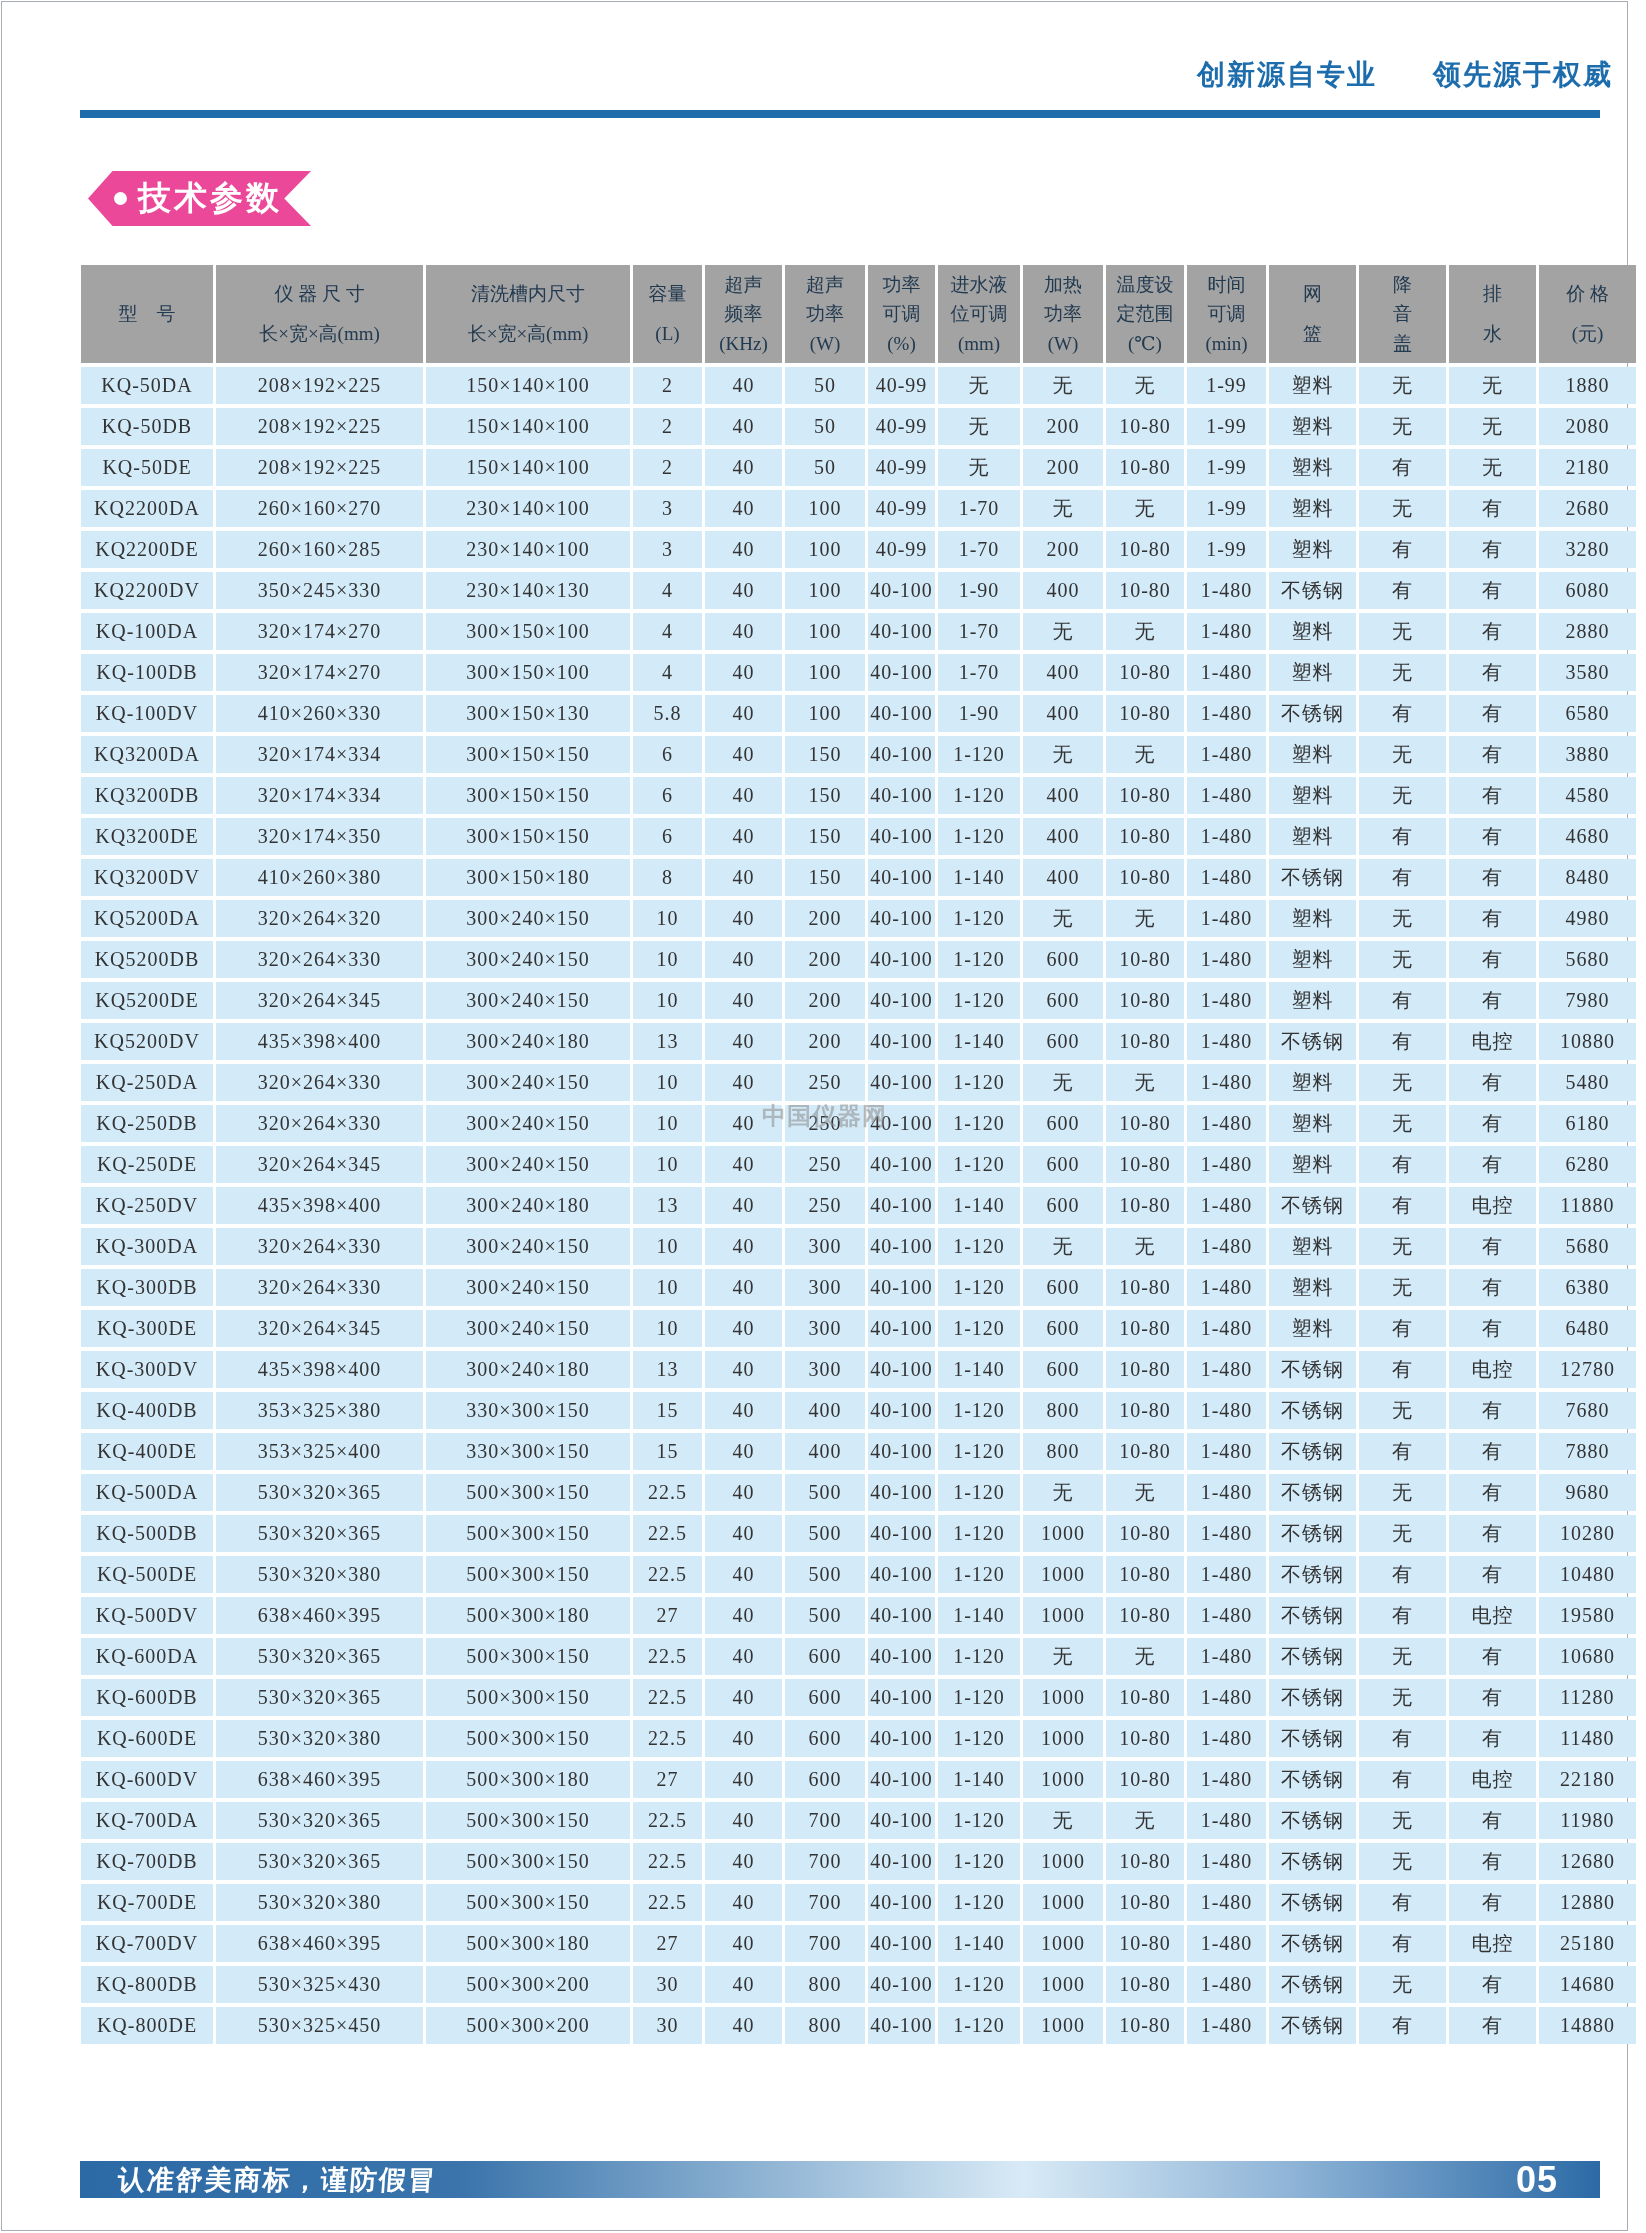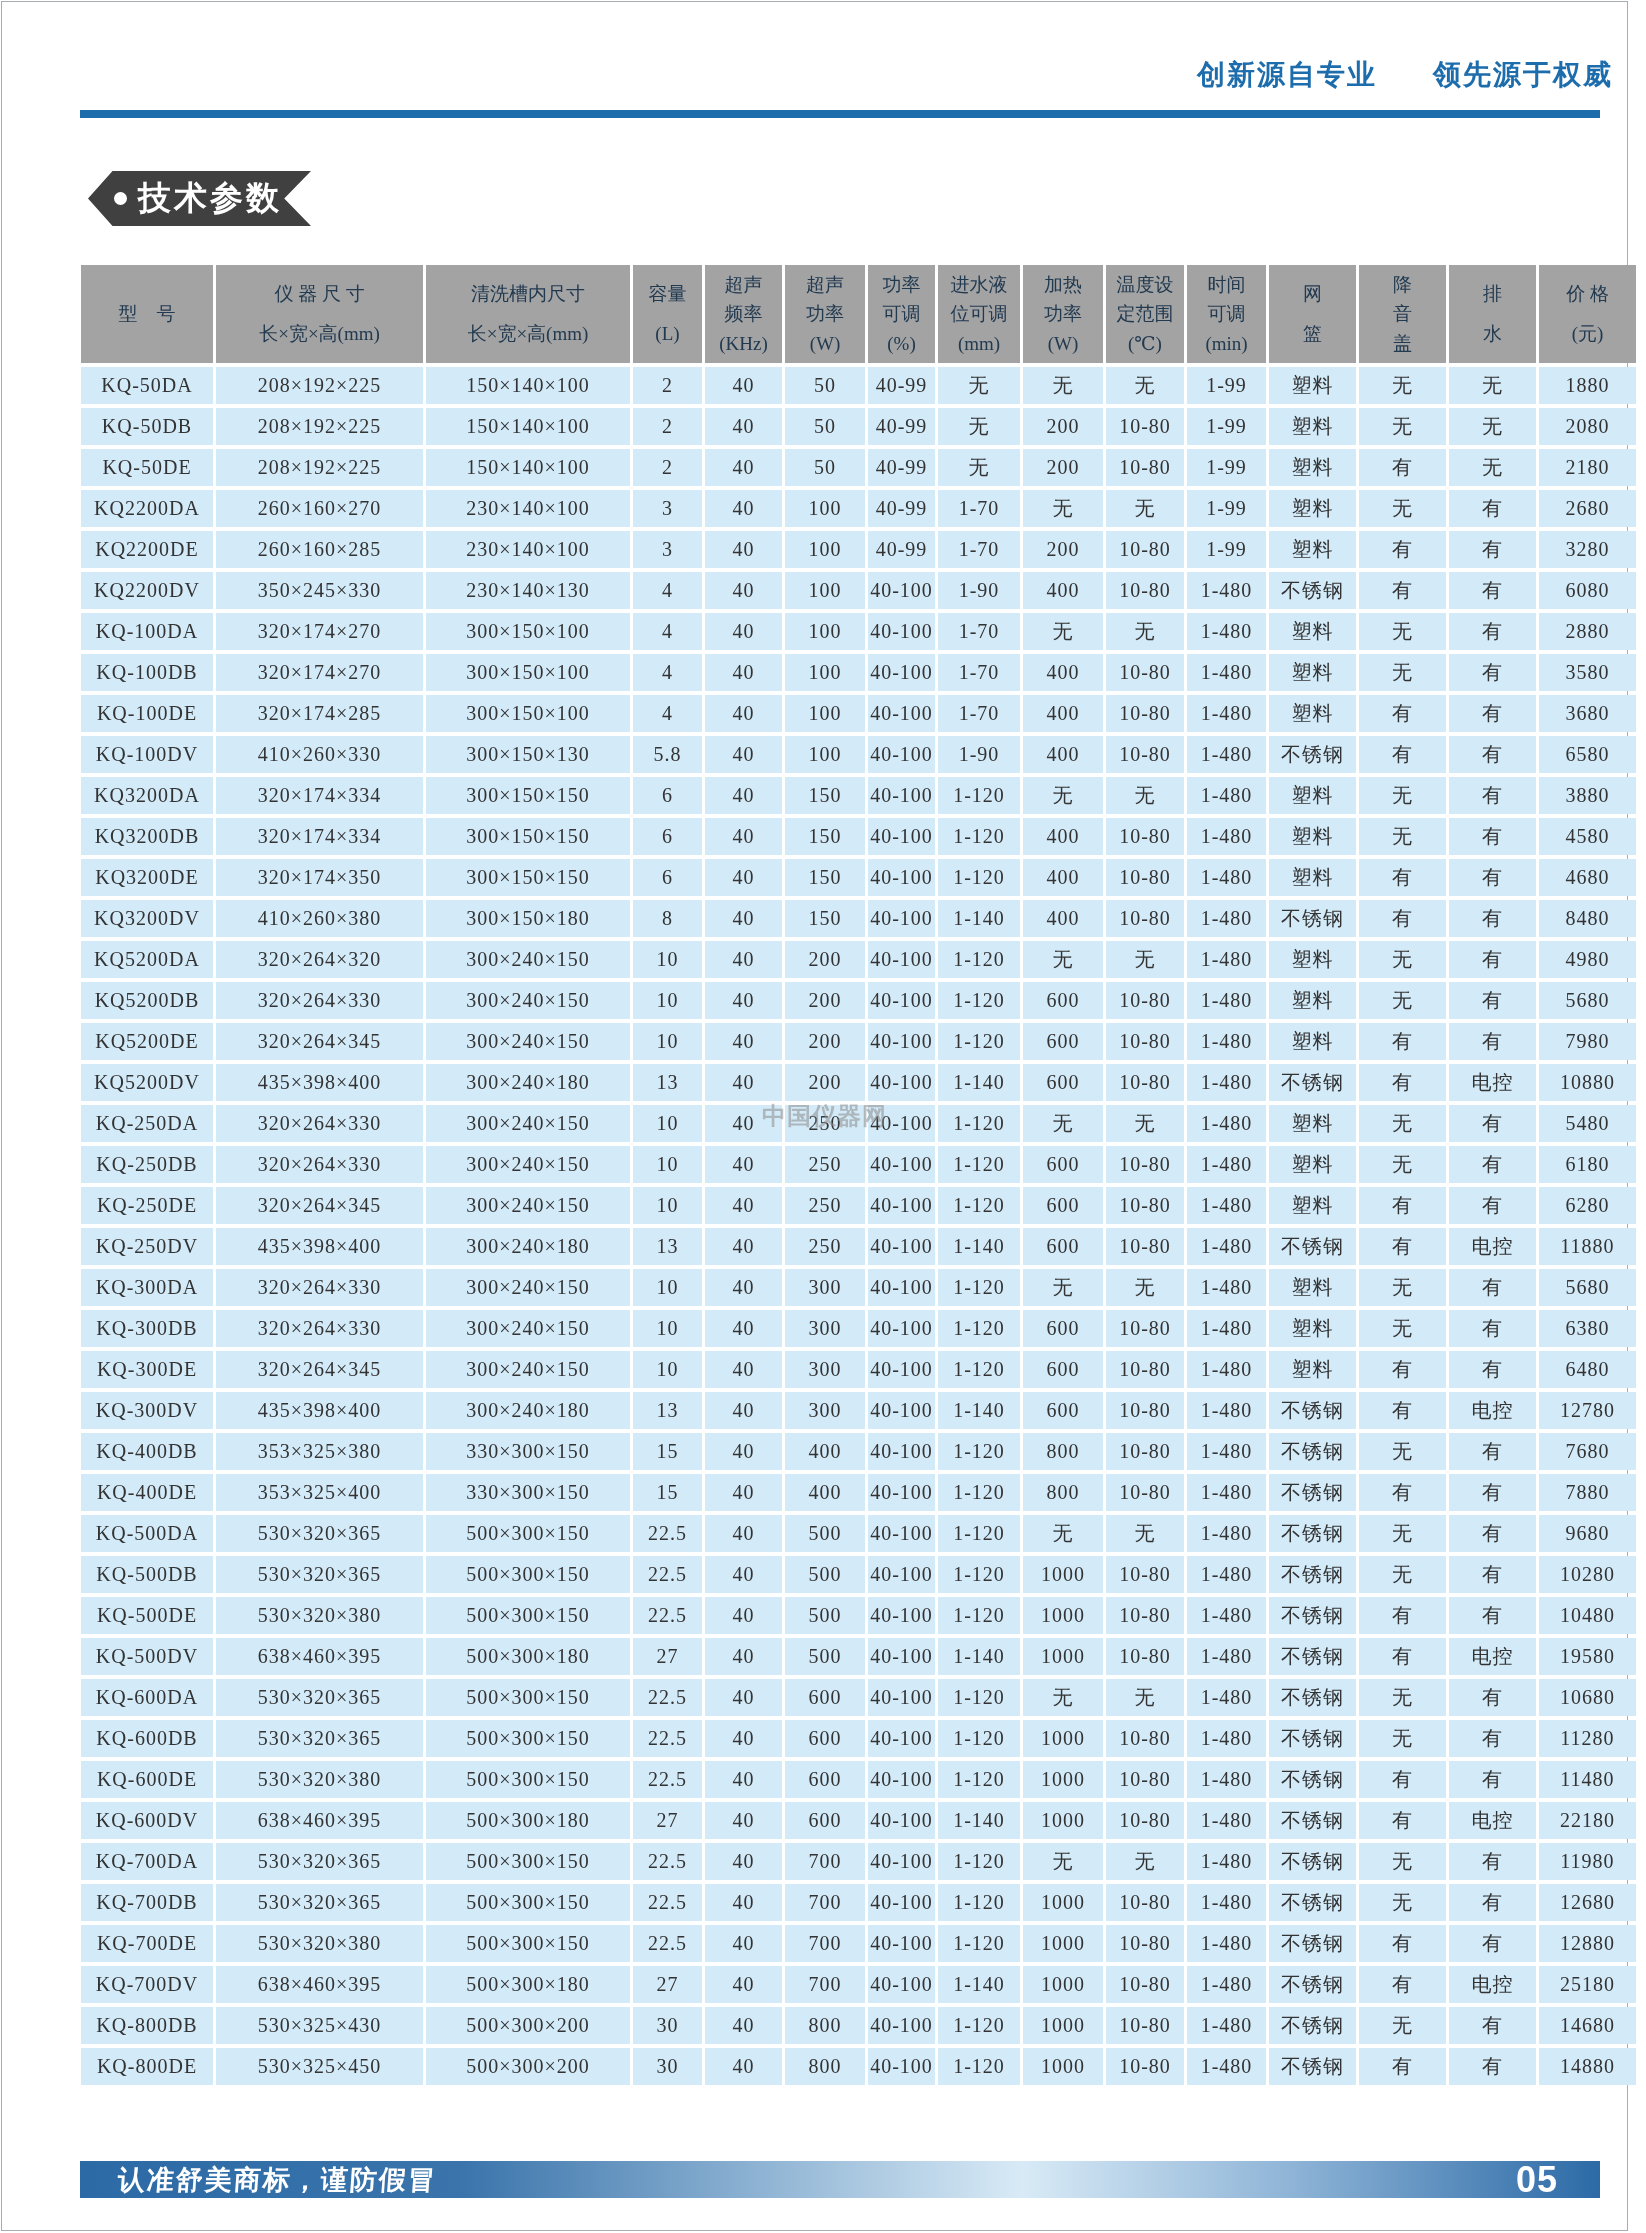--- a/index.html
+++ b/index.html
@@ -8,21 +8,21 @@
   .page-border{position:absolute;left:1px;top:1px;width:1625px;height:2228px;
         border:1px solid #a8adb3;pointer-events:none;}
   
   .slogan{position:absolute;top:56px;right:34px;display:flex;align-items:center;
         font-family:"Liberation Sans","DejaVu Sans",sans-serif;font-weight:bold;
         font-size:28px;letter-spacing:2px;color:#1d6dad;white-space:nowrap;}
   .slogan .gap{display:inline-block;width:56px;}
   .rule{position:absolute;left:80px;top:110px;width:1520px;height:8px;background:#1d6dad;}
   
   .section-tag{position:absolute;left:88px;top:171px;width:223px;height:55px;
-        background:#404040;display:flex;align-items:center;padding-left:26px;box-sizing:border-box;
+        background:#ec4899;display:flex;align-items:center;padding-left:26px;box-sizing:border-box;
         clip-path:polygon(0 50%,11% 0,100% 0,88% 50%,100% 100%,11% 100%);
         color:#ffffff;font-family:"Liberation Sans","DejaVu Sans",sans-serif;
         font-weight:bold;font-size:33px;letter-spacing:3px;}
   .section-tag .bullet{width:13px;height:13px;border-radius:50%;background:#ffffff;
         margin-right:11px;flex:0 0 auto;}
   
   .spec-table{position:absolute;left:78px;top:261px;width:1512px;table-layout:fixed;
         border-collapse:separate;border-spacing:3px 4px;}
   .spec-table th{background:#a3a3a3;color:#223a50;font-weight:normal;font-size:19px;
         height:98px;padding:0;vertical-align:middle;}
@@ -313,37 +313,20 @@
           <td>1-70</td>
           <td>400</td>
           <td>10-80</td>
           <td>1-480</td>
           <td>塑料</td>
           <td>无</td>
           <td>有</td>
           <td>3580</td>
         </tr>
         <tr>
-          <td class="model-cell">KQ-100DE</td>
-          <td>320×174×285</td>
-          <td>300×150×100</td>
-          <td>4</td>
-          <td>40</td>
-          <td>100</td>
-          <td>40-100</td>
-          <td>1-70</td>
-          <td>400</td>
-          <td>10-80</td>
-          <td>1-480</td>
-          <td>塑料</td>
-          <td>有</td>
-          <td>有</td>
-          <td>3680</td>
-        </tr>
-        <tr>
           <td class="model-cell">KQ-100DV</td>
           <td>410×260×330</td>
           <td>300×150×130</td>
           <td>5.8</td>
           <td>40</td>
           <td>100</td>
           <td>40-100</td>
           <td>1-90</td>
           <td>400</td>
           <td>10-80</td>

